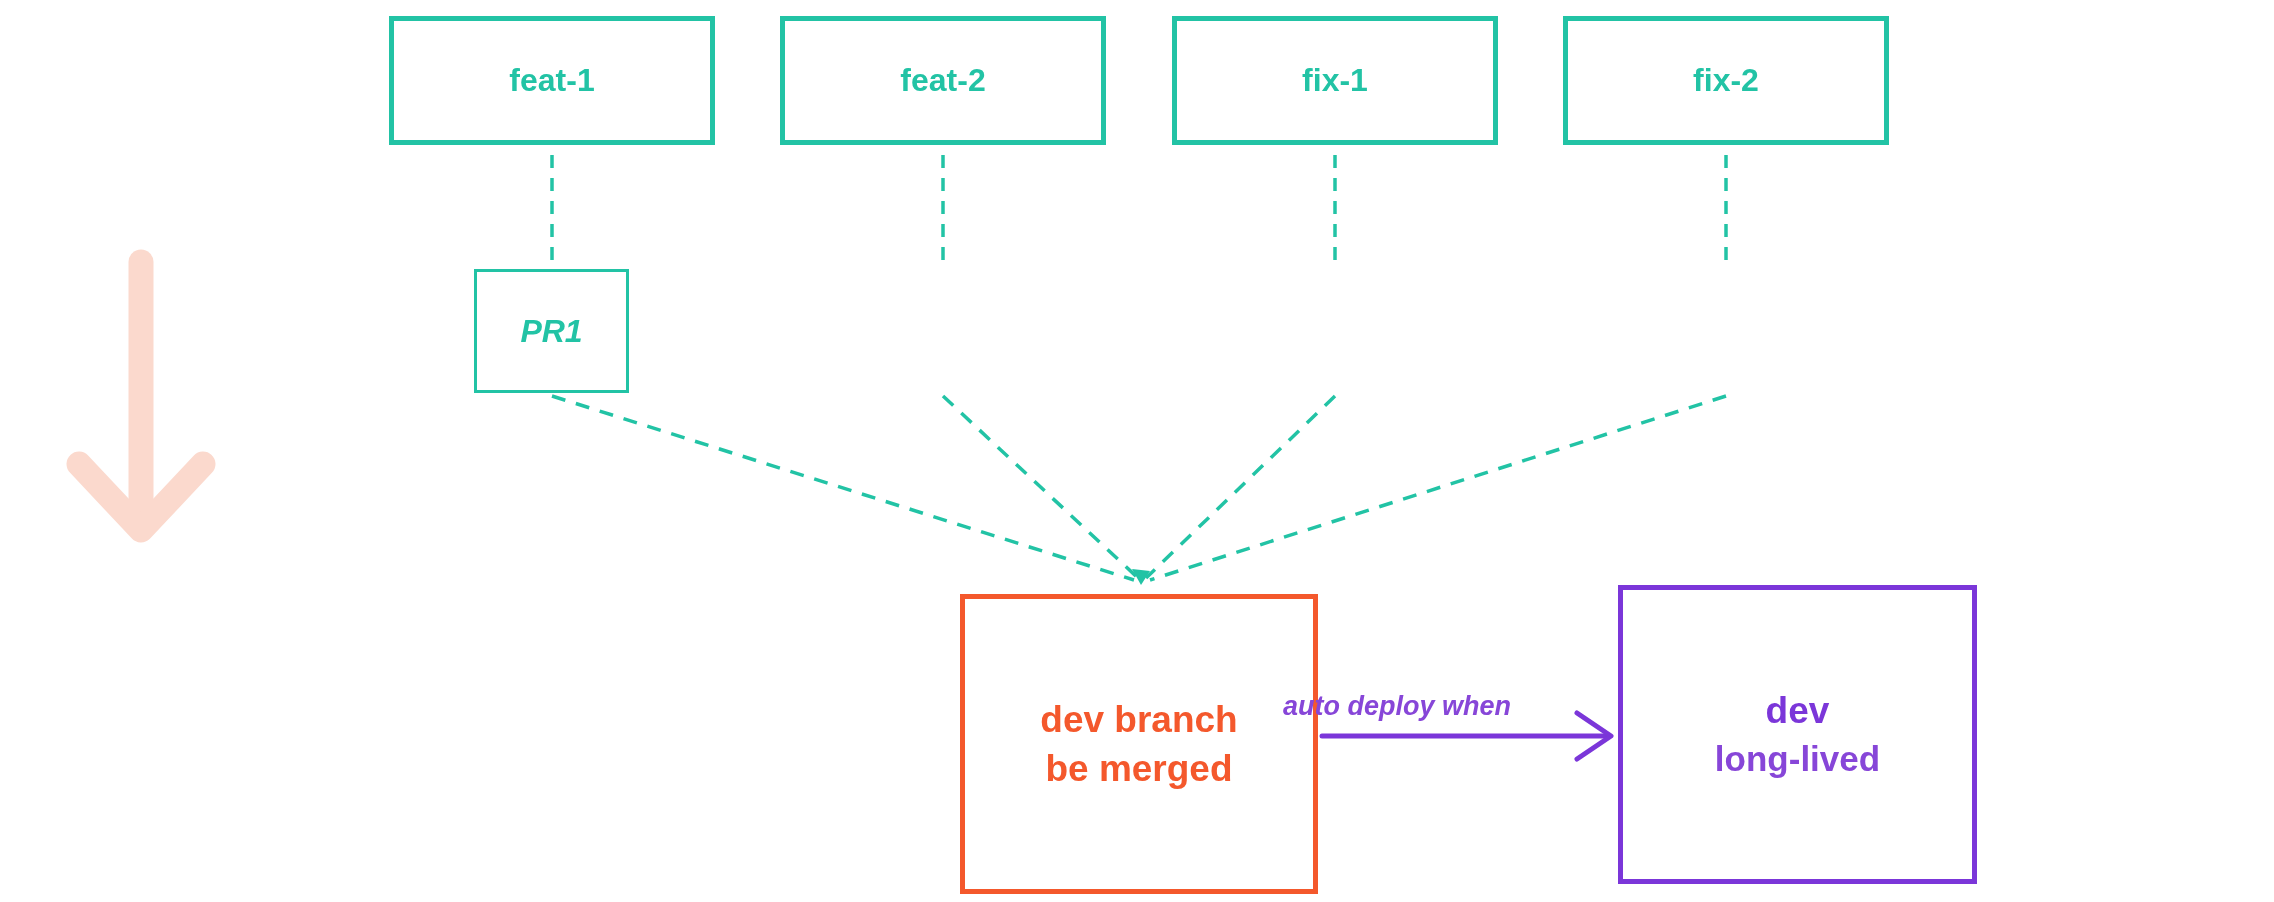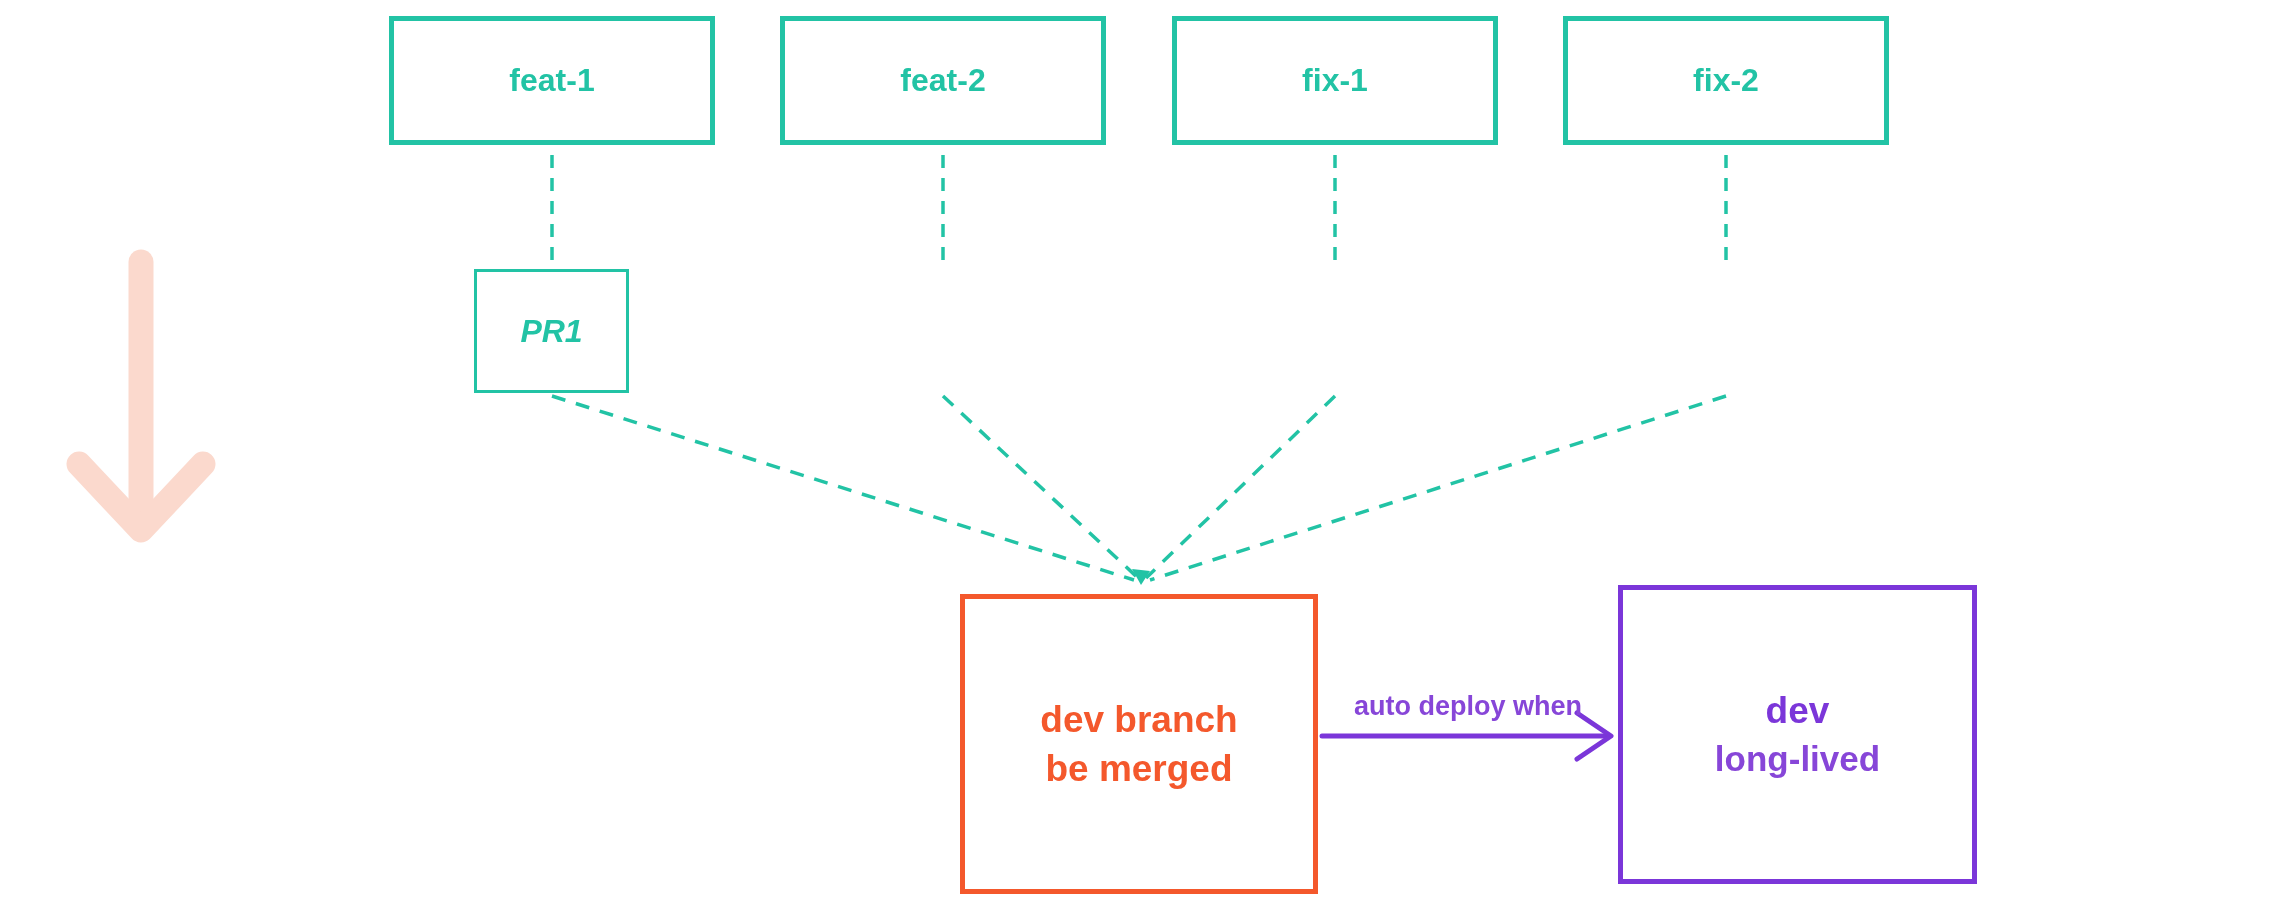--- a/index.html
+++ b/index.html
@@ -80,27 +80,28 @@
   }
   .env .env-title {
     font-size: 37px;
     font-weight: 800;
     color: var(--purple);
   }
   .xbold { font-weight: 800; }
 
   .deploy-label {
     position: absolute;
-    left: 1282px;
+    left: 1247px;
     width: 300px;
-    text-align: right;
+    text-align: center;
     color: var(--purple-text);
     font-size: 27px;
     font-weight: 600;
     z-index: 2;
+    font-style: italic;
   }
   .deploy-label.top { top: 691px; }
   .deploy-label.bottom { top: 749px; }
 
   
   .teal-dash-v {
     stroke: var(--teal);
     stroke-width: 3.5;
     fill: none;
     stroke-dasharray: 13 10;

